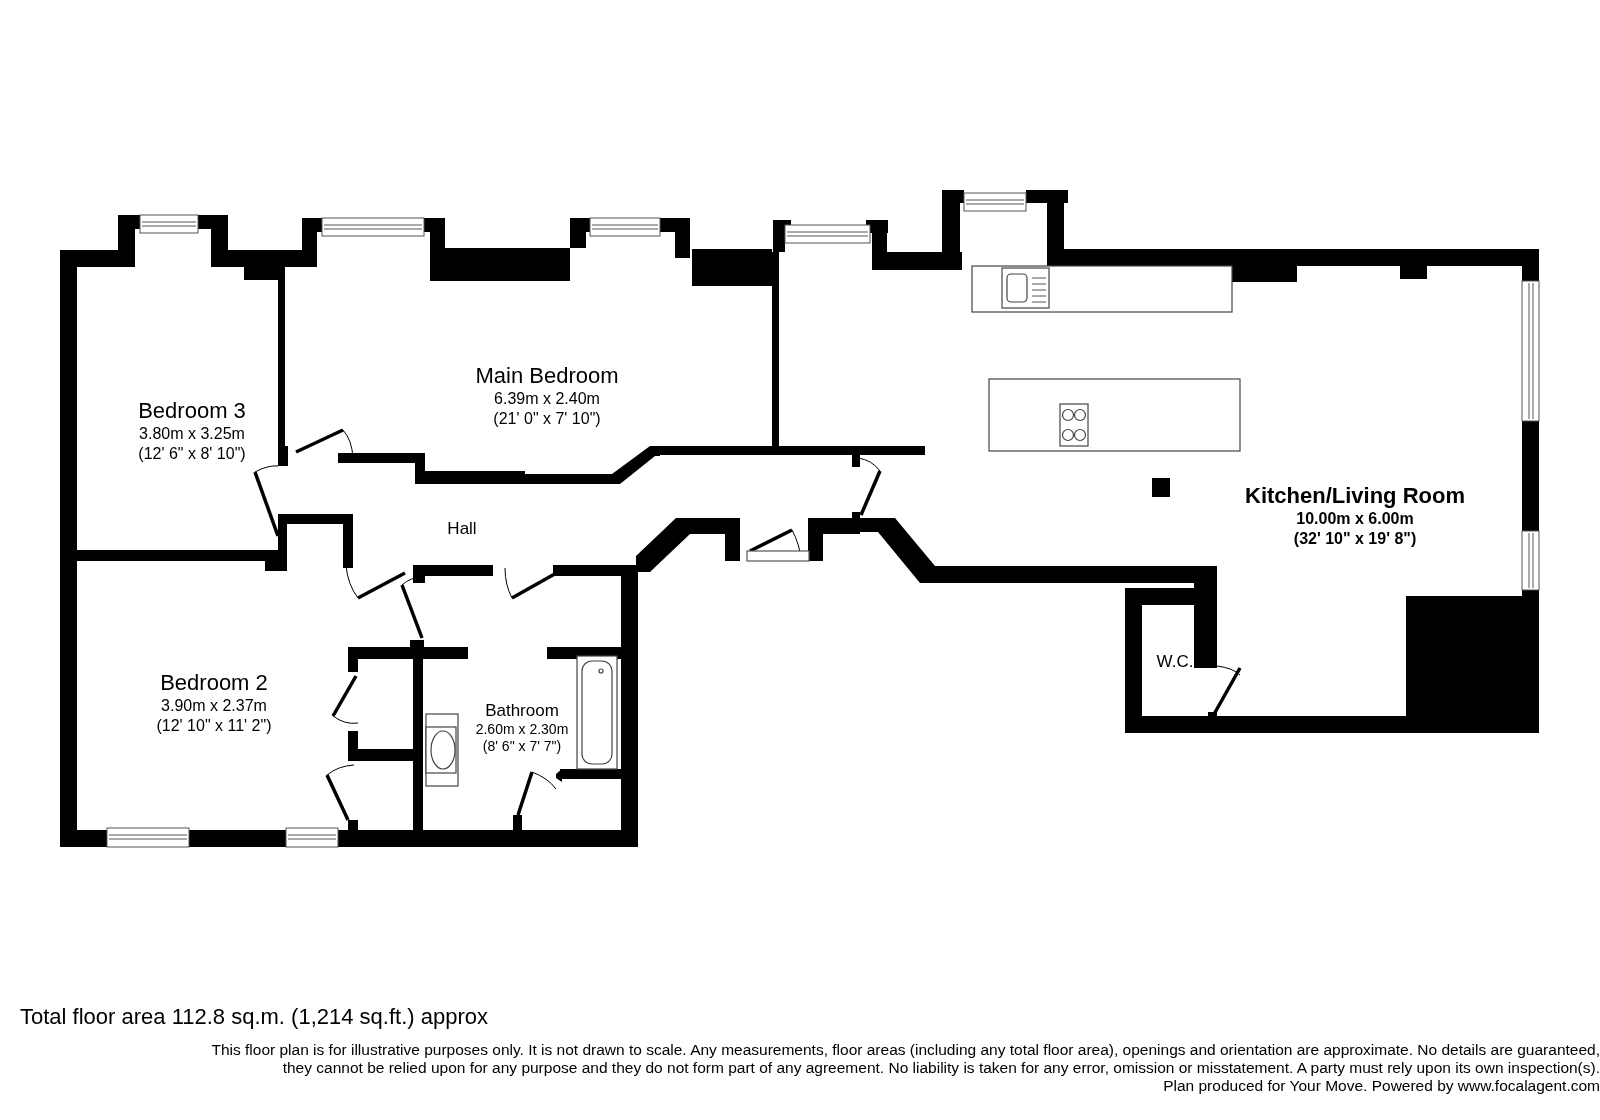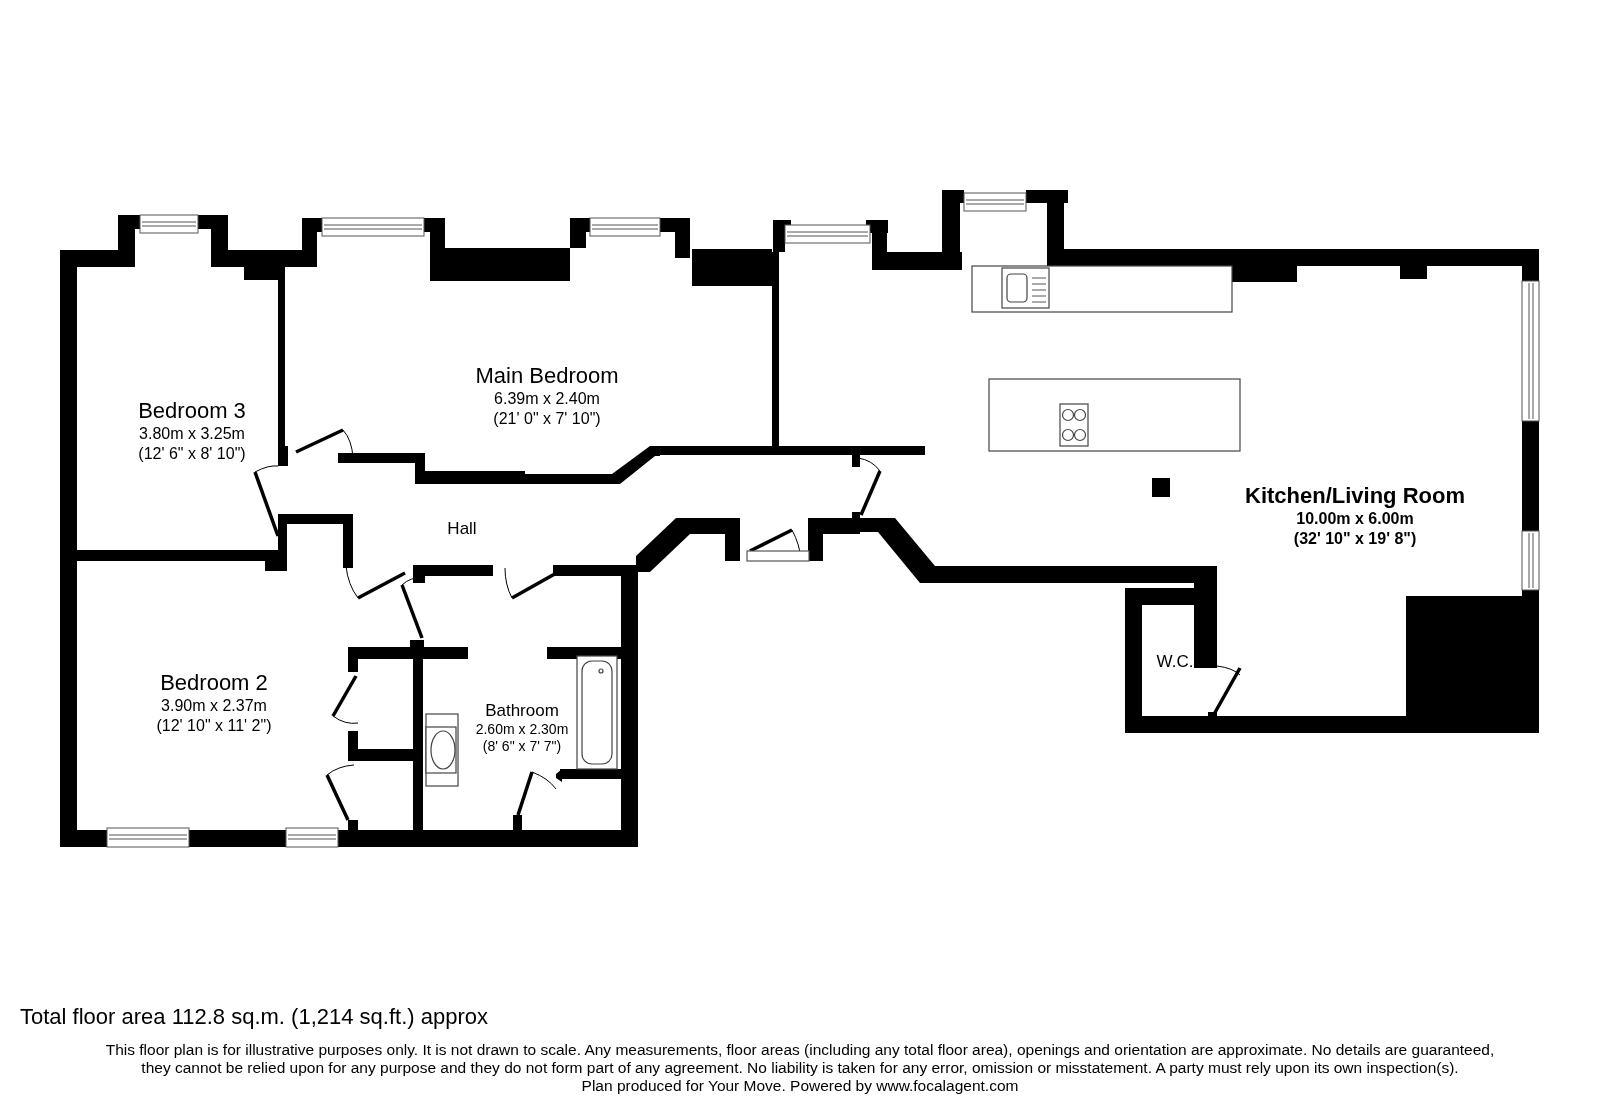--- a/index.html
+++ b/index.html
@@ -10,21 +10,21 @@
   .winline { stroke:#555; stroke-width:1; fill:none; }
   .fixture { fill:#fff; stroke:#444; stroke-width:1.2; }
   .door { stroke:#000; stroke-width:3.5; fill:none; }
   .arc { stroke:#000; stroke-width:1; fill:none; }
   .label { position:absolute; text-align:center; white-space:nowrap; transform:translateX(-50%); }
   .label .name { display:block; font-size:22px; line-height:26px; }
   .label .dim { display:block; font-size:16px; line-height:20px; }
   .label.small .name { font-size:17px; line-height:21px; }
   .label.small .dim { font-size:14px; line-height:17px;text-align:center; }
   #total { position:absolute; left:20px; top:1004px; font-size:22px; }
-  #disclaimer { position:absolute; left:0; width:1600px; top:1041px; text-align:center; font-size:15.5px; line-height:18px; }
+  #disclaimer { position:absolute; left:0; width:1600px; top:1041px; text-align:right; font-size:15.5px; line-height:18px; }
   #disclaimer span { display:block; }
 </style>
 </head>
 <body>
 
 <svg id="plan" viewBox="0 0 1600 1120" xmlns="http://www.w3.org/2000/svg">
 
   <g>
 
     <rect class="wall" x="60" y="250" width="17" height="597"></rect>

